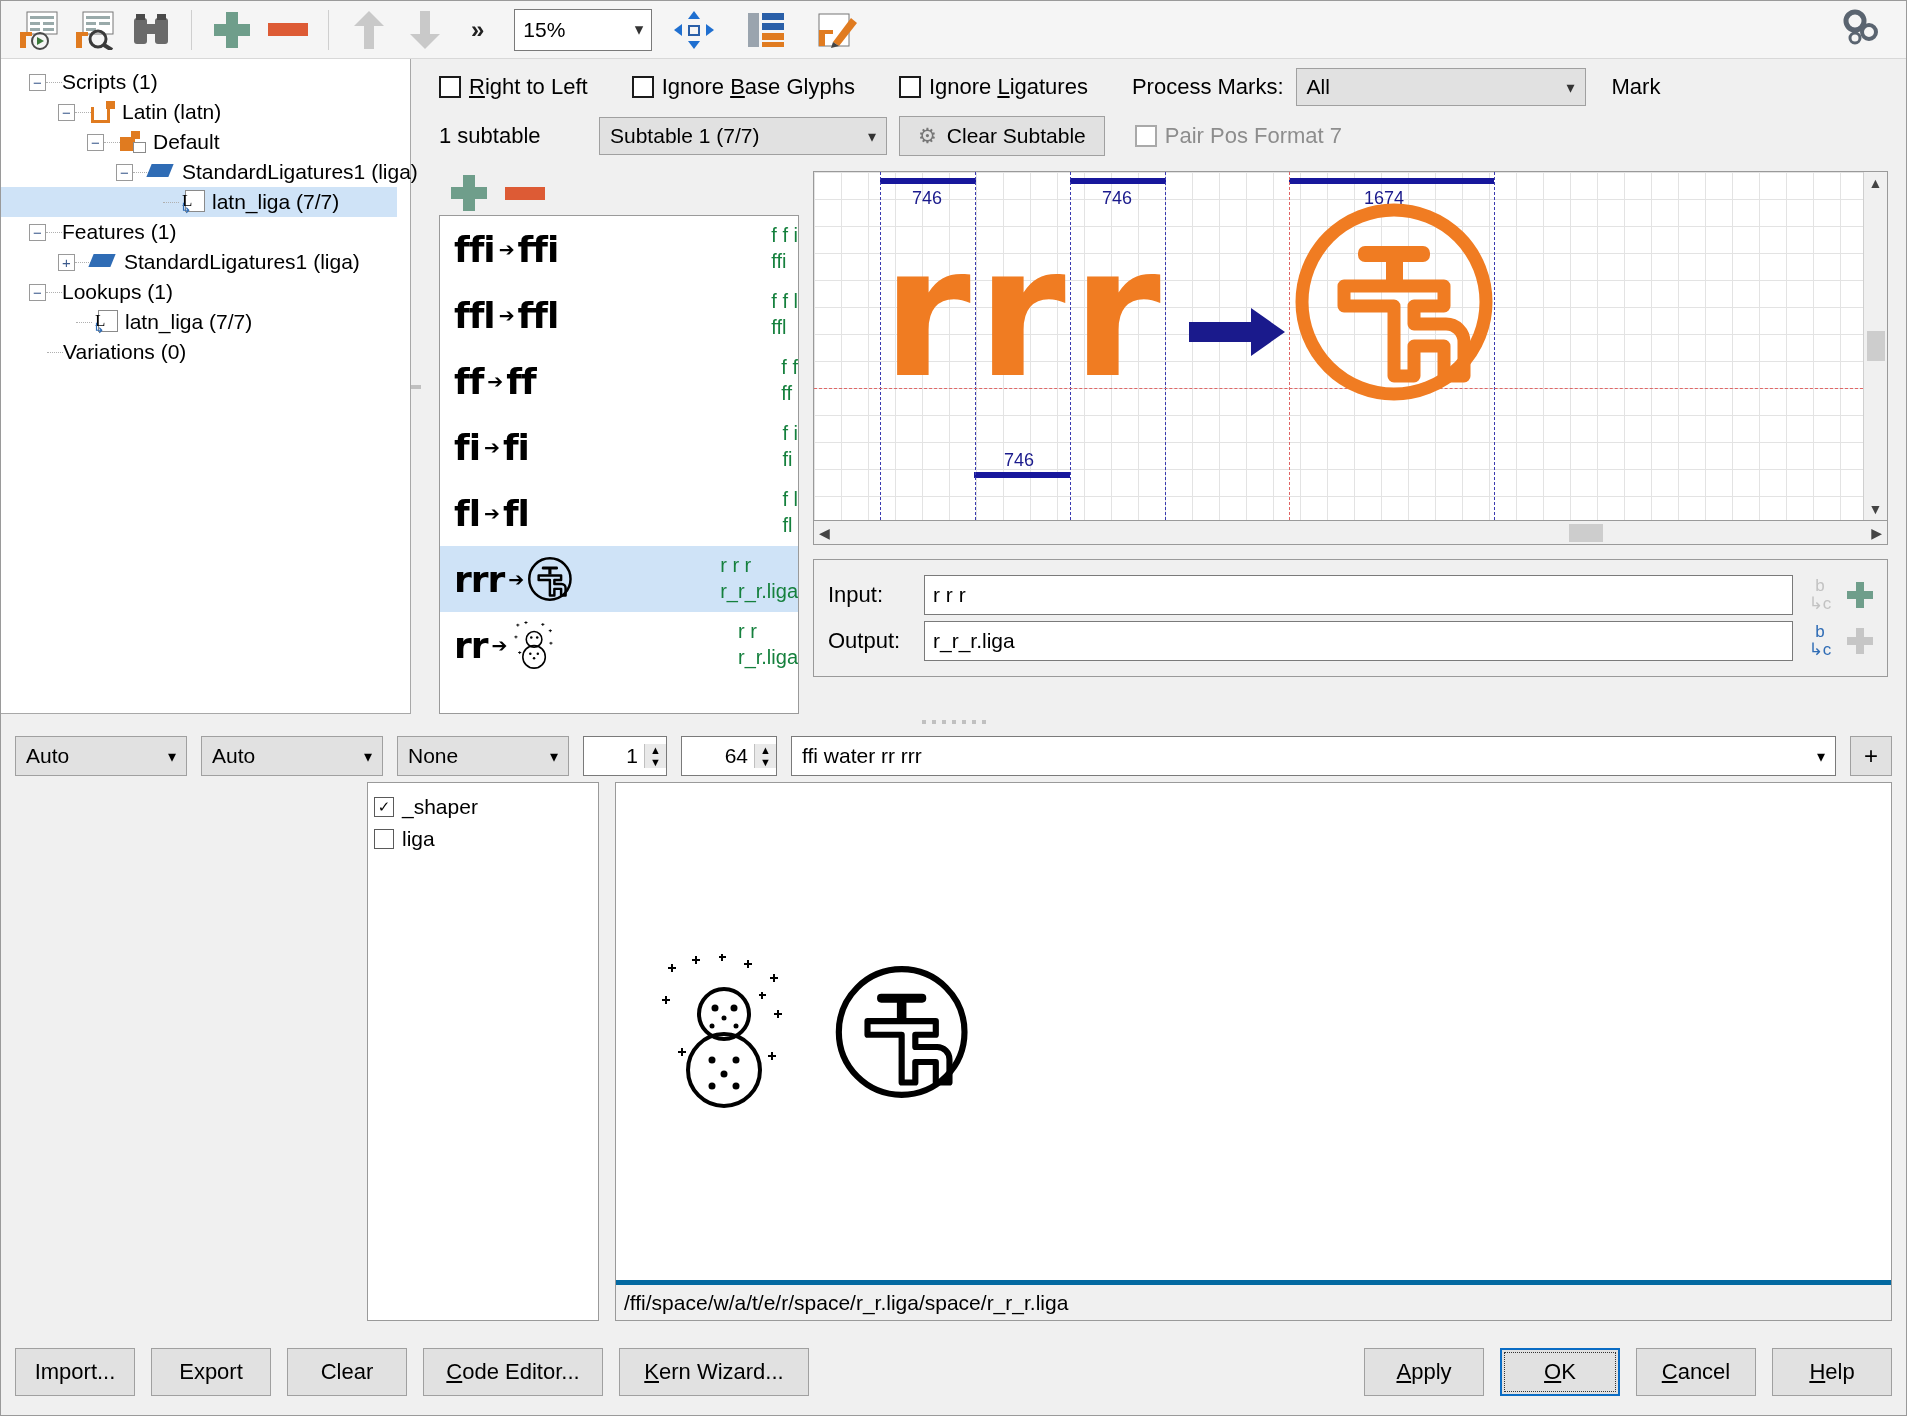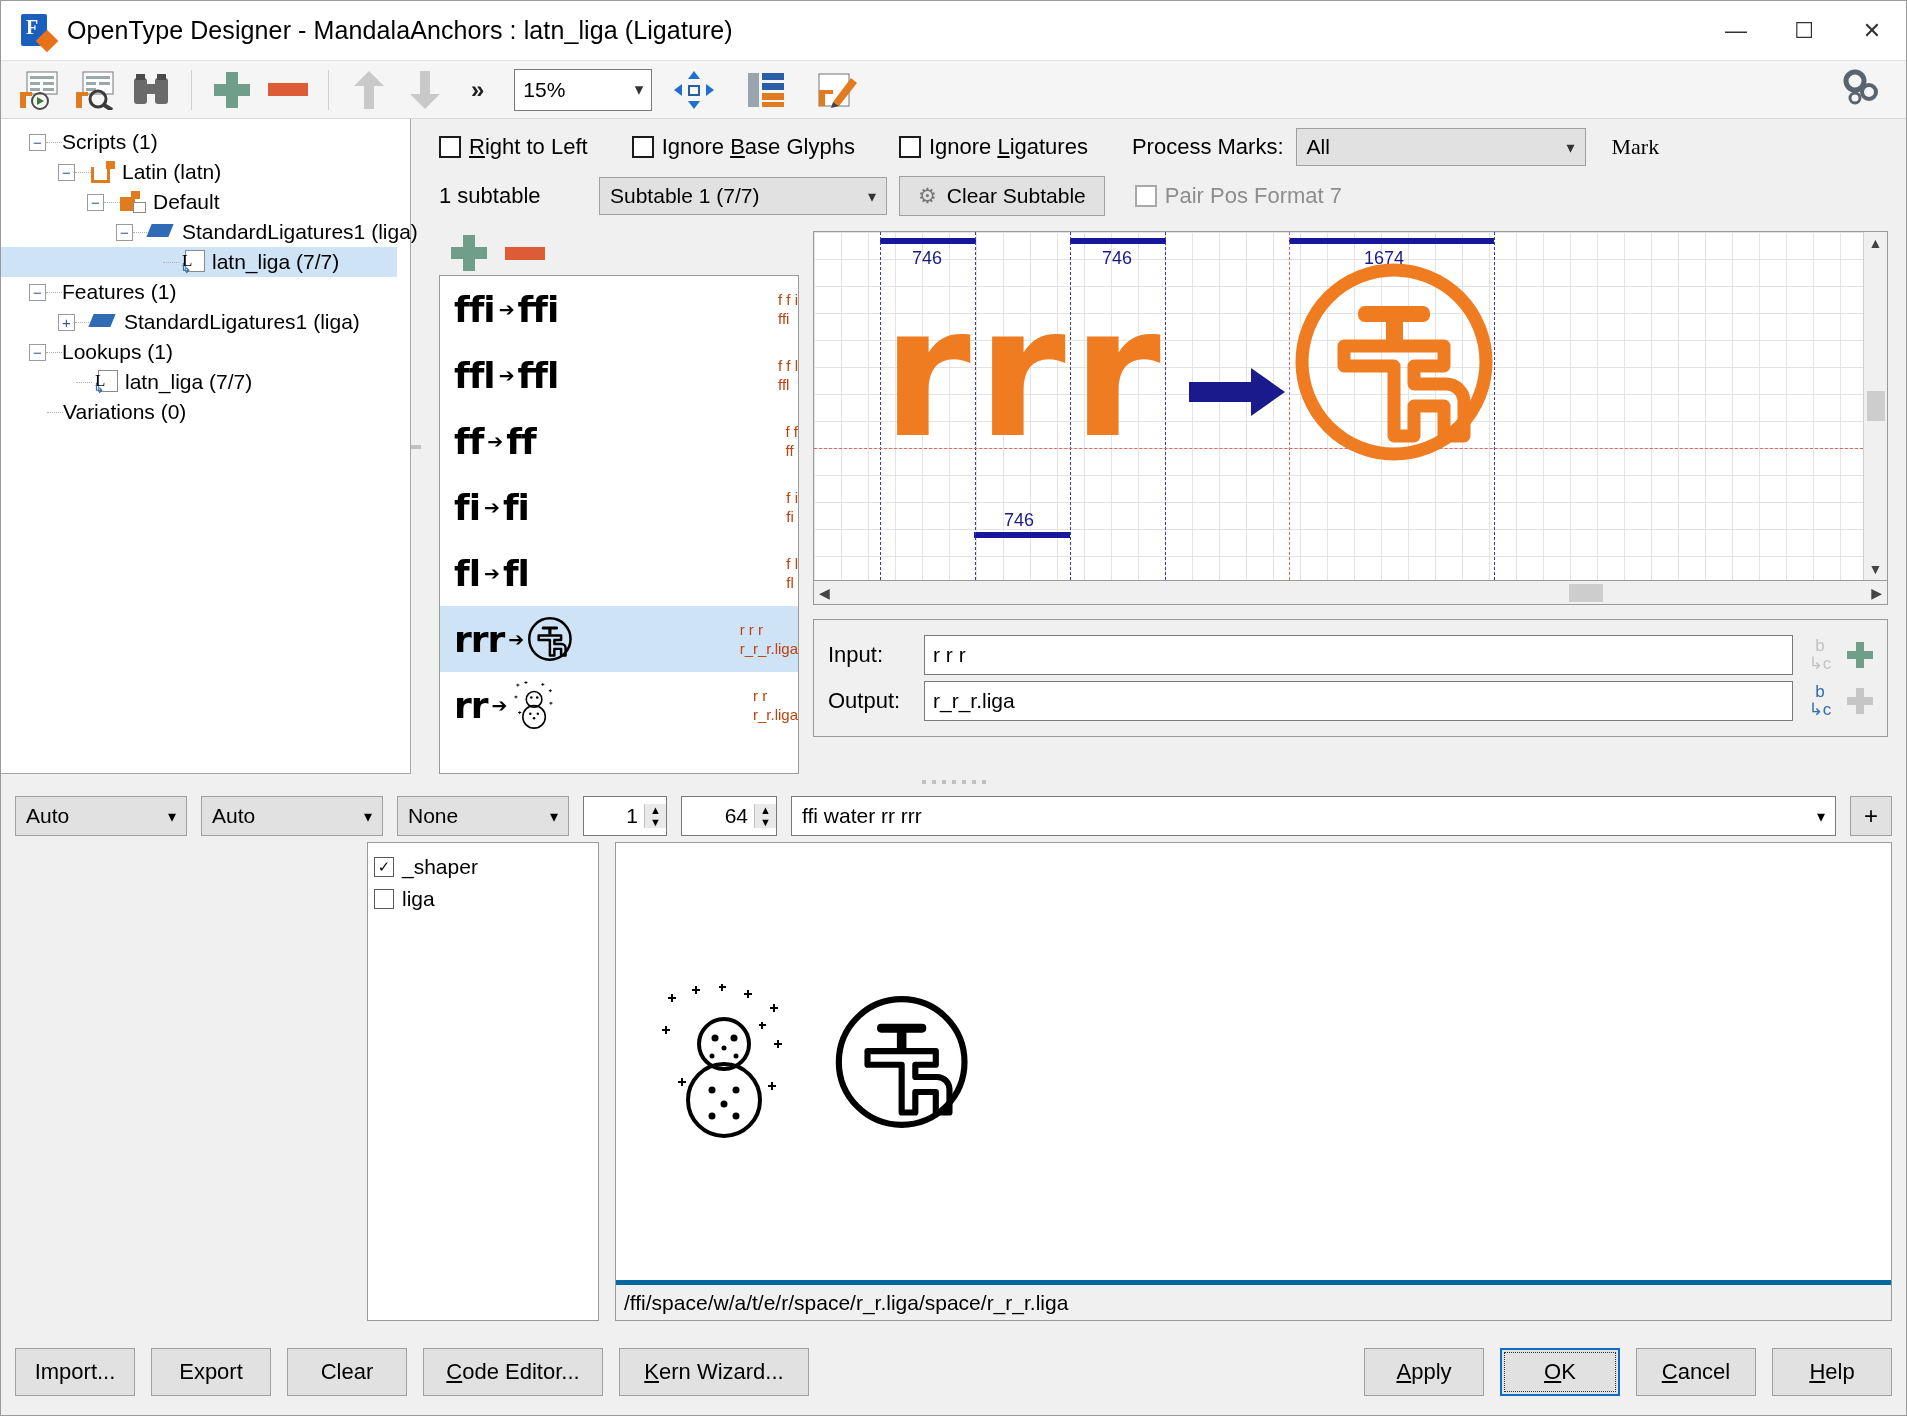--- a/index.html
+++ b/index.html
@@ -82,21 +82,21 @@
   .btn { background:#e1e1e1; border:1px solid #a0a0a0; height:40px; display:flex; align-items:center; justify-content:center; padding:0 18px; font-size:21px; }
 
   .lists-row { display:flex; flex:1; min-height:0; padding-left:18px; padding-top:12px; }
   .lig-col { width:360px; display:flex; flex-direction:column; flex:none; }
   .lig-tools { height:44px; display:flex; align-items:center; gap:18px; padding-left:12px; }
   .lig-list { flex:1; background:#fff; border:1px solid #9a9a9a; overflow:hidden; }
   .lig-row { display:flex; align-items:center; height:66px; padding-left:14px;justify-content:space-between; }
   .lig-row.sel { background:#cfe3f7; }
   .lig-glyph { font-family:"DejaVu Sans", sans-serif; font-size:36px; font-weight:bold; letter-spacing:-1px; width:190px; display:flex; align-items:center; }
   .lig-glyph .arr { font-size:19px; margin:0 4px; }
-  .lig-text { font-size:15px; line-height:1.28; color:#c2410c; }
+  .lig-text { font-size:20px; line-height:1.28; color:#15803d; }
 
   .preview-col { flex:1; display:flex; flex-direction:column; min-width:0; margin-left:14px; margin-right:18px; }
   .canvas-wrap { flex:none; height:350px; border:1px solid #9a9a9a; background:#fff; position:relative; overflow:hidden; display:flex; }
   .canvas { flex:1; position:relative; overflow:hidden;
      background-image:linear-gradient(to right,#e3e3e3 1px,transparent 1px),linear-gradient(to bottom,#e3e3e3 1px,transparent 1px);
      background-size:27px 27px; }
   .vscroll { width:24px; background:#f0f0f0; border-left:1px solid #cfcfcf; display:flex; flex-direction:column; align-items:center; justify-content:space-between; flex:none; }
   .hscroll { height:24px; background:#f0f0f0; border:1px solid #9a9a9a; border-top:none; display:flex; align-items:center; justify-content:space-between; padding:0 2px; }
   .sb-arrow { font-size:14px; color:#444; padding:3px; }
   .sb-thumb-v { width:18px; height:30px; background:#cdcdcd; }
@@ -146,32 +146,20 @@
   .footer { height:86px; display:flex; align-items:center; padding:0 14px; gap:16px; flex:none; }
   .fbtn { background:#e1e1e1; border:1px solid #a0a0a0; height:48px; min-width:120px; display:flex; align-items:center; justify-content:center; font-size:22px; padding:10px 14px; }
   .fbtn.def { border:2px solid #0a6cc4; outline:1px dotted #333; outline-offset:-5px; }
   .spacer { flex:1; }
 </style>
 </head>
 <body>
 
 <div class="window">
 
-  <div class="titlebar">
-    <div class="title-icon">
-      <div class="page"></div>
-        <div class="pen"></div>
-    </div>
-    <div class="title-text">OpenType Designer - MandalaAnchors : latn_liga (Ligature)</div>
-    <div class="win-buttons">
-      <div class="win-btn">—</div>
-      <div class="win-btn">☐</div>
-      <div class="win-btn close">✕</div>
-    </div>
-  </div>
 
   <div class="toolbar">
     <div class="tb-ico">
       <svg width="42" height="40" viewBox="0 0 42 40">
           <rect x="9" y="2" width="30" height="22" fill="#fff" stroke="#777"></rect>
           <rect x="12" y="6" width="24" height="3" fill="#9aa"></rect>
           <rect x="12" y="12" width="10" height="3" fill="#9aa"></rect>
           <rect x="25" y="12" width="11" height="3" fill="#9aa"></rect>
           <rect x="12" y="18" width="10" height="3" fill="#9aa"></rect>
           <rect x="25" y="18" width="11" height="3" fill="#9aa"></rect>
@@ -364,21 +352,21 @@
         <span class="cb-label"><span class="u">R</span>ight to Left</span>
         <div class="cbx"></div>
         <span class="cb-label">Ignore <span class="u">B</span>ase Glyphs</span>
         <div class="cbx"></div>
         <span class="cb-label">Ignore <span class="u">L</span>igatures</span>
         <span style="font-size:22px;white-space:nowrap;">Process Marks:</span>
         <div class="combo" style="width:290px;margin-left:12px;">
           <span>All</span>
           <span class="v">▾</span>
         </div>
-        <span style="font-size:22px;margin-left:26px;white-space:nowrap;font-family:Liberation Serif, serif;">Mark</span>
+        <span style="font-size:22px;margin-left:26px;white-space:nowrap;">Mark</span>
       </div>
 
       <div class="sub-row">
         <span style="font-size:22px;width:160px;">1 subtable</span>
         <div class="combo" style="width:288px;">
           <span>Subtable 1 (7/7)</span>
           <span class="v">▾</span>
         </div>
         <div class="btn" style="margin-left:12px;">
           <span style="margin-right:10px;color:#777;">⚙</span>

